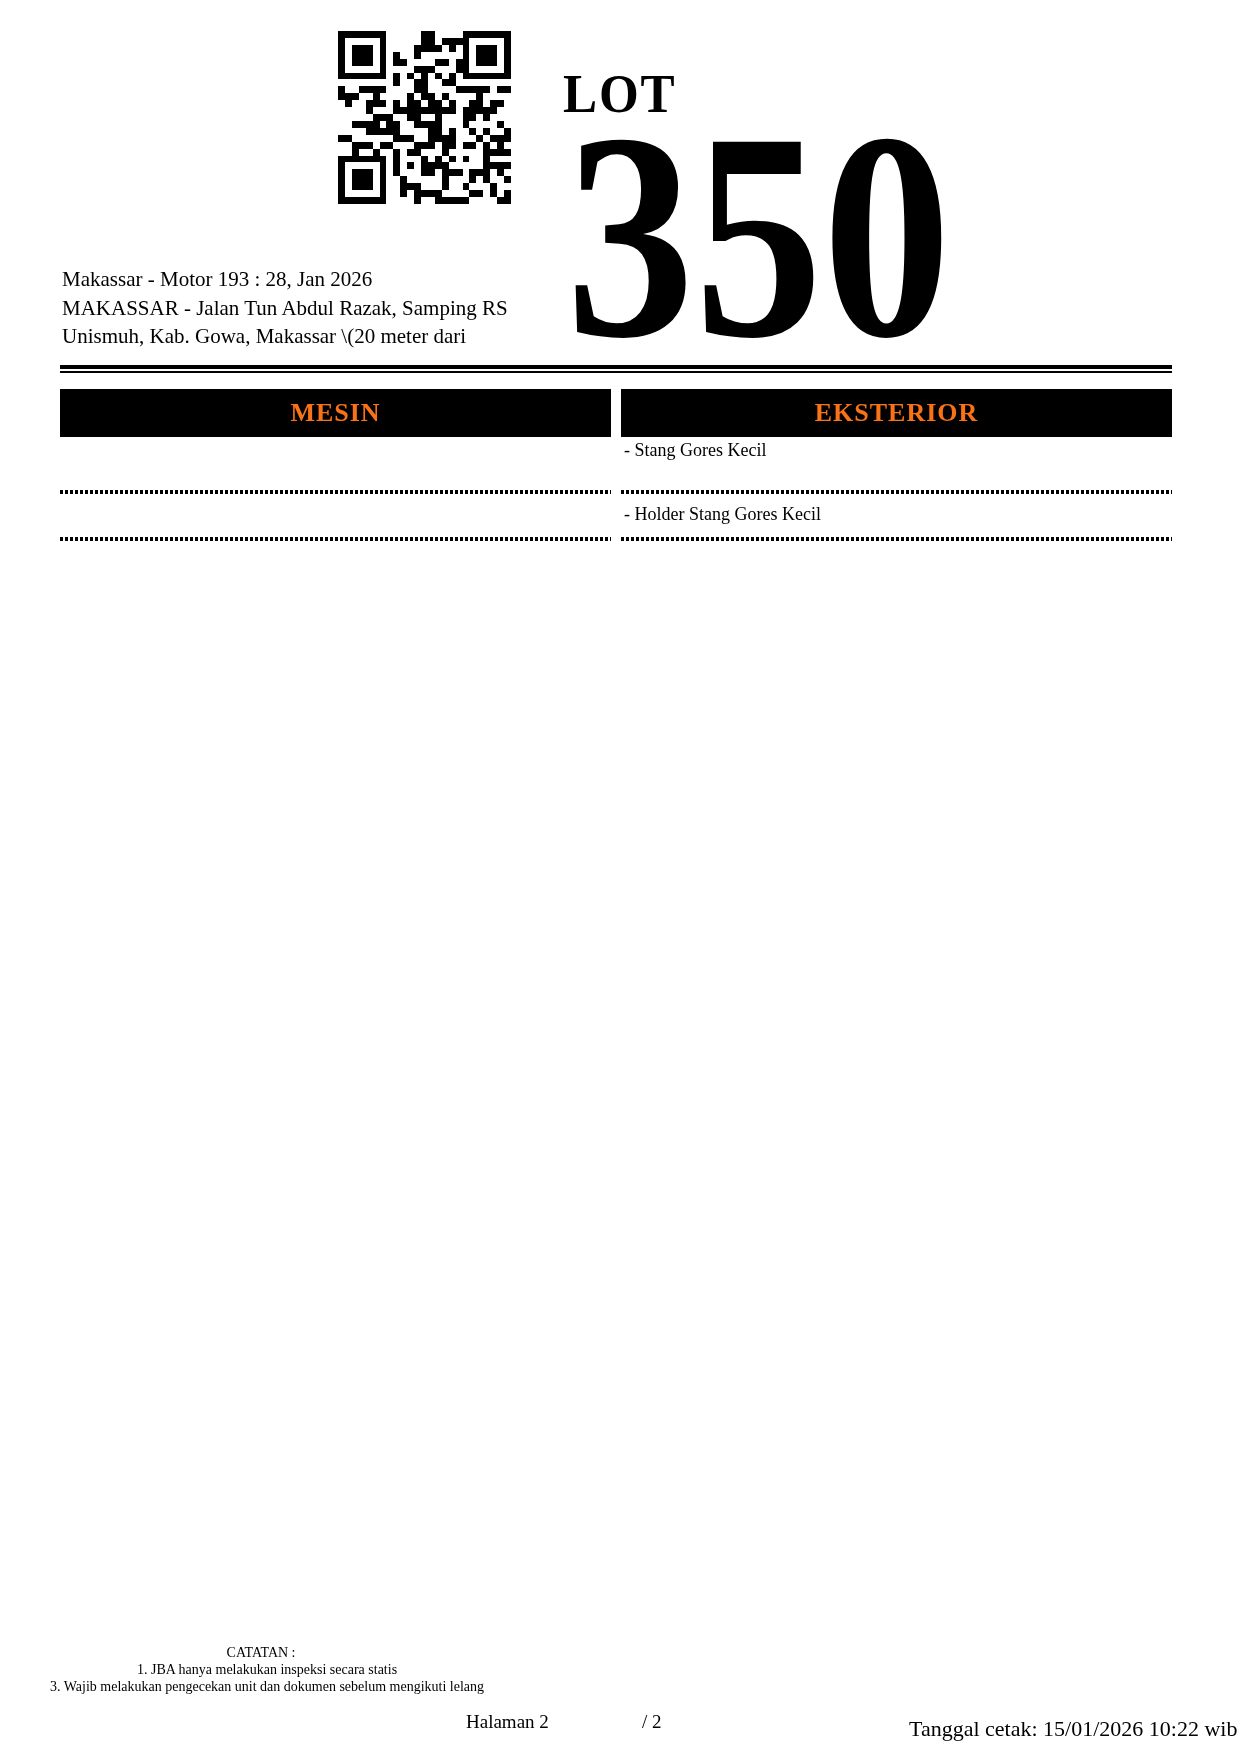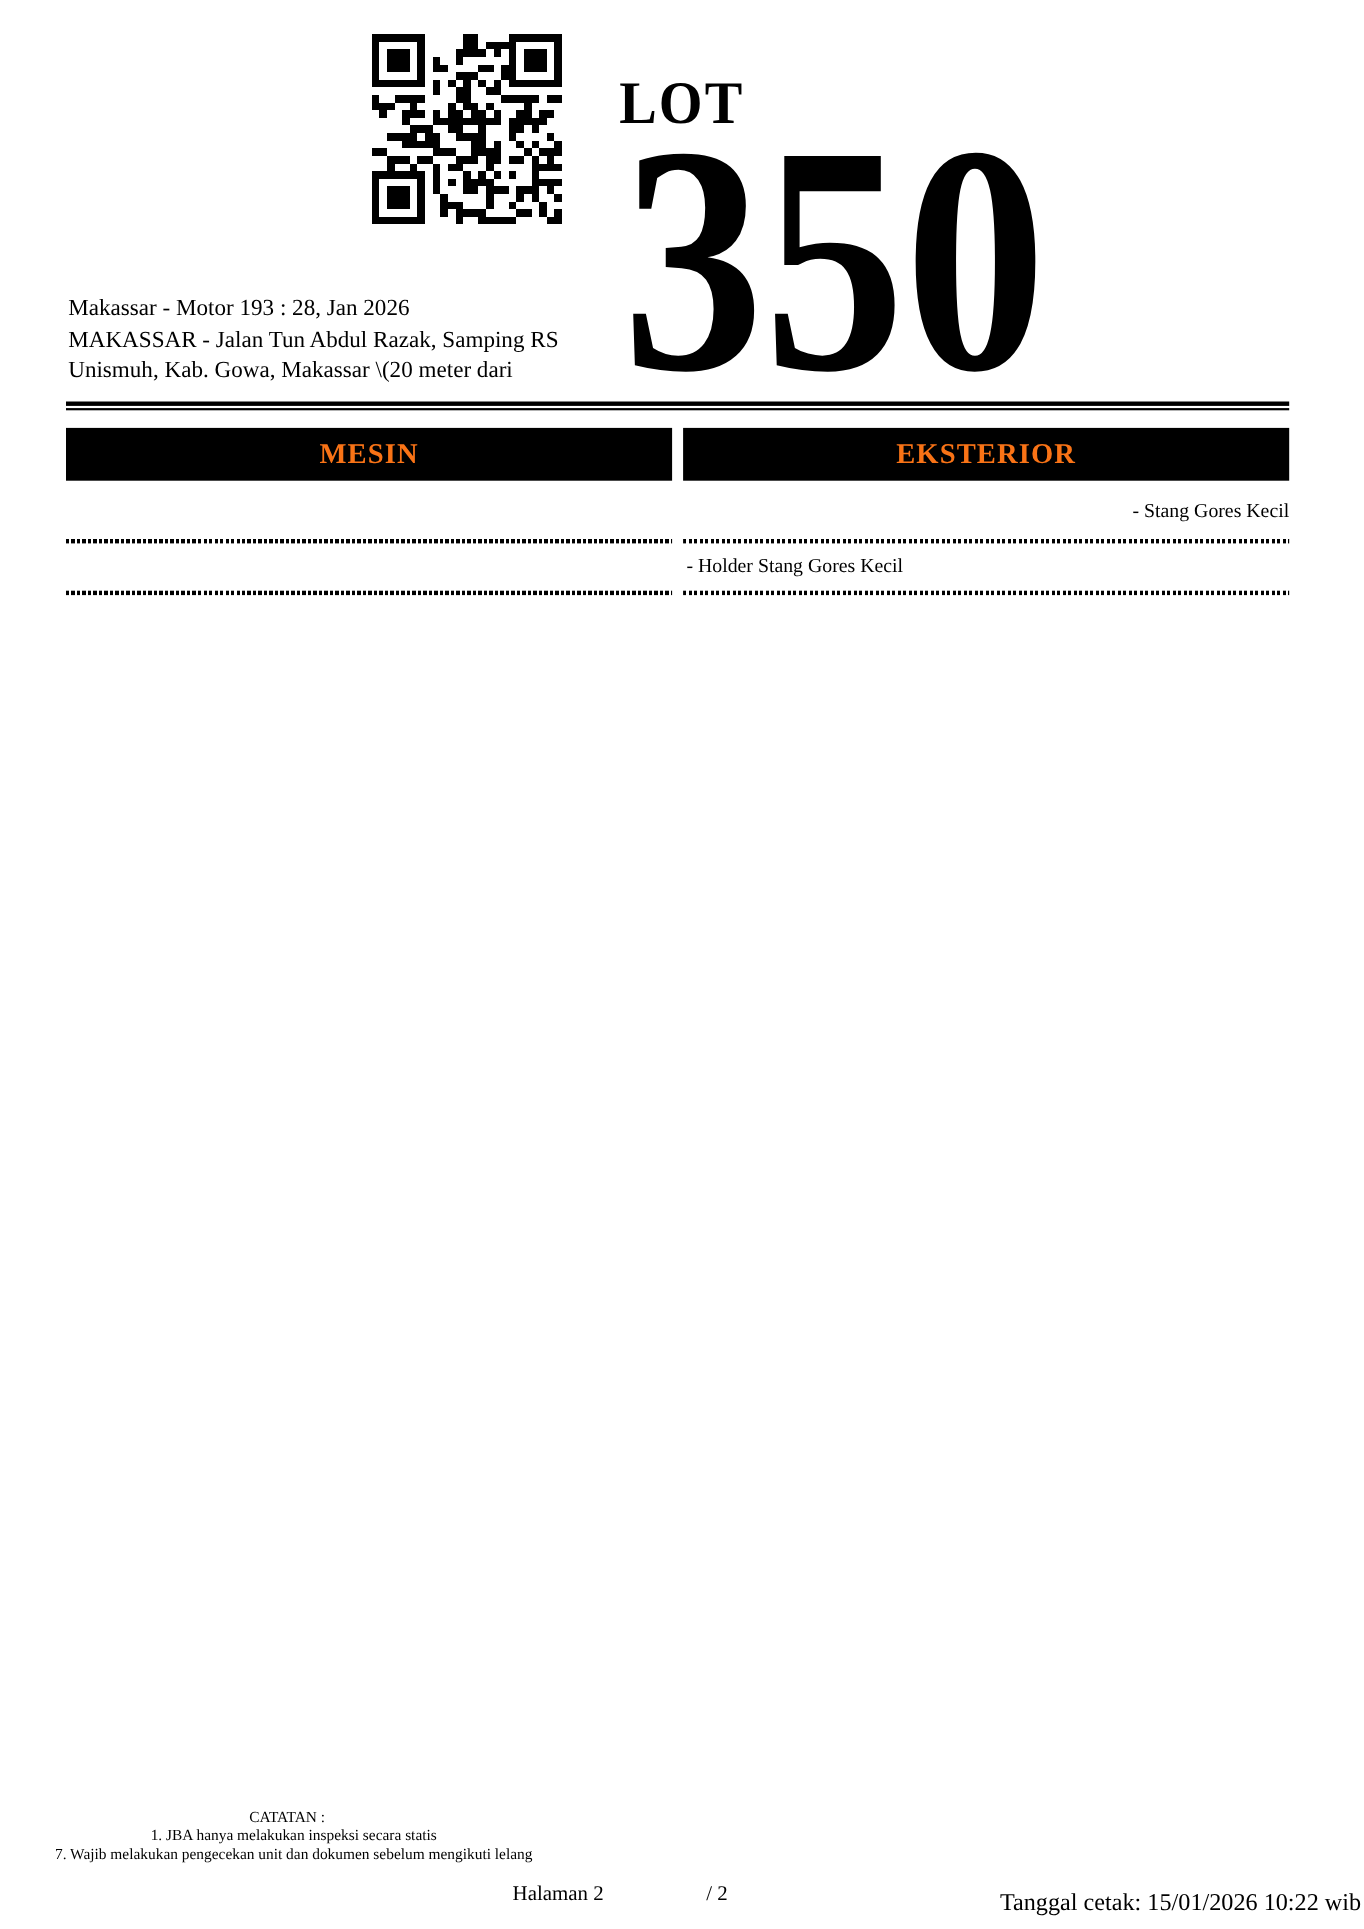--- a/index.html
+++ b/index.html
@@ -21,21 +21,21 @@
     position:absolute;left:60px;top:365px;width:1112px;height:2px;
     border-top:4px solid #000;border-bottom:2px solid #000;
   }
   .columns{position:absolute;left:60px;top:389px;width:1112px;display:flex;gap:10px;}
   .col{flex:1;}
   .col-header{
     height:48px;line-height:48px;background:#000;color:#f97316;text-align:center;
     font-size:26px;font-weight:bold;letter-spacing:1px;
   }
   .row{box-sizing:border-box;padding-left:3px;font-size:18px;white-space:nowrap;}
-  .row-1{height:53px;padding-top:17px;text-align:right;}
+  .row-1{height:53px;padding-top:3px;}
   .row-2{height:43px;padding-top:10px;}
   .dotted{
     height:4px;
     background:repeating-linear-gradient(90deg,#000 0 3px,transparent 3px 5px);
   }
   .catatan{position:absolute;left:38px;top:1644px;font-size:14px;line-height:17px;text-align:center;}
   .catatan-note{padding-left:12px;}
   .halaman{position:absolute;left:466px;top:1711px;font-size:19px;}
   .page-total{position:absolute;left:642px;top:1711px;font-size:19px;}
   .tanggal{position:absolute;left:909px;top:1716px;font-size:22px;white-space:nowrap;}
@@ -379,20 +379,20 @@
       <div class="row row-1">- Stang Gores Kecil</div>
       <div class="dotted"></div>
       <div class="row row-2">- Holder Stang Gores Kecil</div>
       <div class="dotted"></div>
     </div>
   </div>
 
   <div class="catatan">
     <div>CATATAN :</div>
     <div class="catatan-note">1. JBA hanya melakukan inspeksi secara statis</div>
-    <div class="catatan-note">7. Wajib melakukan pengecekan unit dan dokumen sebelum mengikuti lelang</div>
+    <div class="catatan-note">3. Wajib melakukan pengecekan unit dan dokumen sebelum mengikuti lelang</div>
   </div>
 
   <div class="halaman">Halaman 2</div>
   <div class="page-total">/ 2</div>
   <div class="tanggal">Tanggal cetak: 15/01/2026 10:22 wib</div>
 
 </div>
 
 </body></html>

